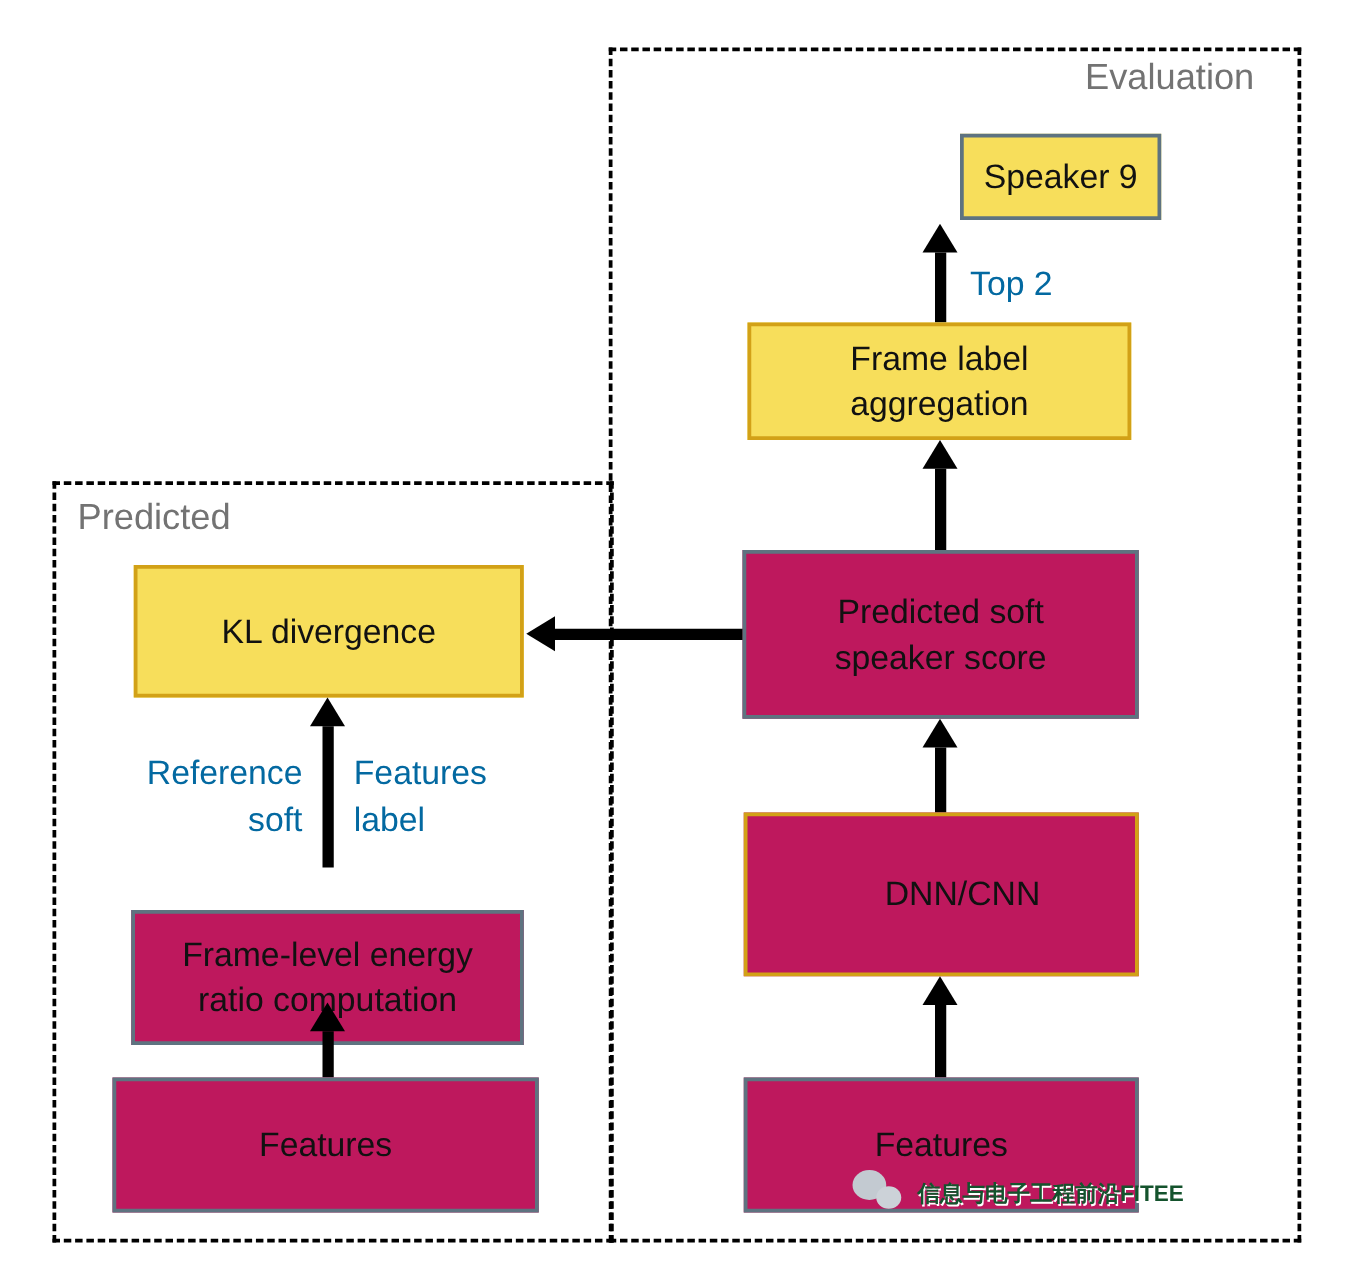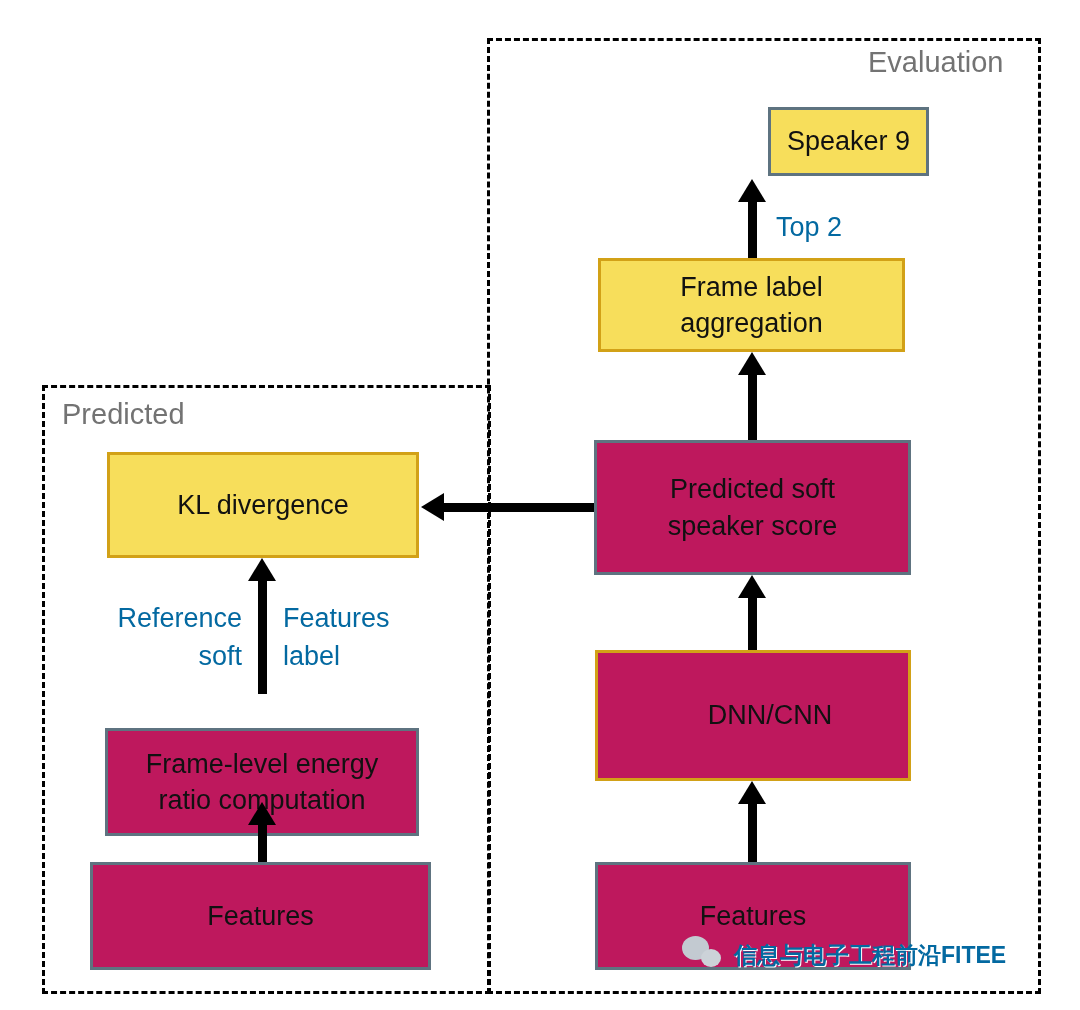--- a/index.html
+++ b/index.html
@@ -95,23 +95,23 @@
     position: absolute; left: 0; top: 0;
     width: 27px; height: 24px; border-radius: 50%;
     background: #c3cad1;
   }
   .wm-bubble-small {
     position: absolute; left: 19px; top: 13px;
     width: 20px; height: 18px; border-radius: 50%;
     background: #ccd2d8;
   }
   .wm-text {
-    font-size: 23px;
+    font-size: 18px;
     font-weight: bold;
-    color: #0369a1;
+    color: #14532d;
     text-shadow: 1px 1px 0 #ffffff;
     white-space: nowrap;
   }
 </style>
 </head>
 <body>
 
 <div id="canvas">
 
   <div class="region" style="left:42px; top:385px; width:443px; height:603px;"></div>

